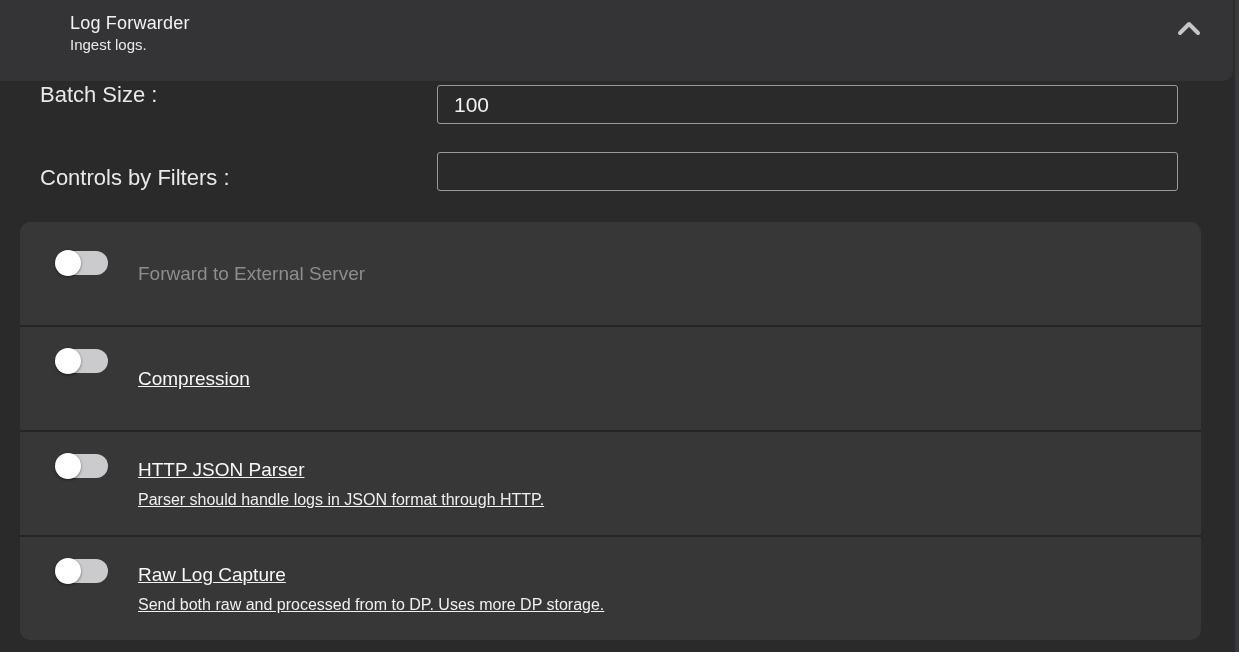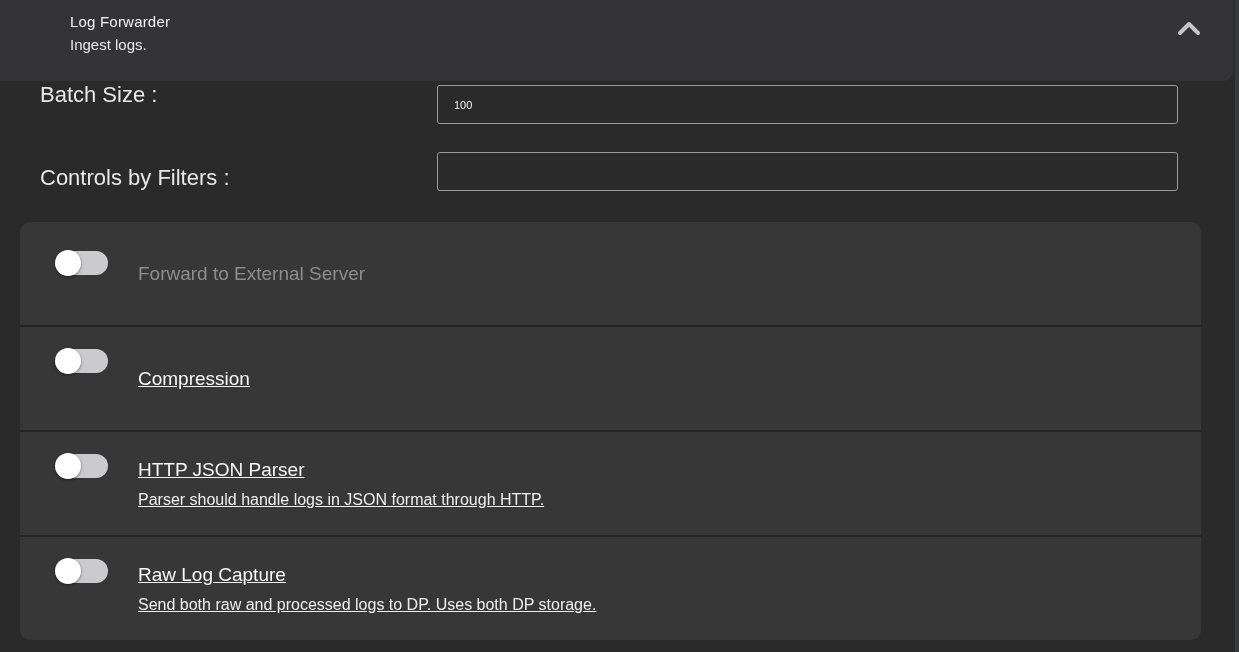--- a/index.html
+++ b/index.html
@@ -16,21 +16,21 @@
   }
   
   .header {
     position: absolute; left: 0; top: 0; width: 1233px; height: 81px;
     background: #343436;
     border-radius: 0 0 10px 0;
     cursor: pointer;
   }
   .header-title {
     position: absolute; left: 70px; top: 13px;
-    font-size: 15px; color: #f2f2f2; letter-spacing: .2px;
+    font-size: 18px; color: #f2f2f2; letter-spacing: .2px;
   }
   .header-subtitle {
     position: absolute; left: 70px; top: 36px;
     font-size: 15px; color: #e9e9e9;
   }
   .chevron {
     position: absolute; right: 32px; top: 20px; width: 24px; height: 18px;
   }
   
   .field-label {
@@ -39,21 +39,21 @@
   }
   .field-label.f1 { top: 82px; }
   .field-label.f2 { top: 165px; }
   .text-input {
     position: absolute; left: 437px; width: 741px; height: 39px;
     background: transparent;
     border: 1px solid #9a9a9a;
     border-radius: 3px;
     color: #f0f0f0;
     font-family: "Liberation Sans", sans-serif;
-    font-size: 11px;
+    font-size: 21px;
     padding: 0 16px;
     outline: none;
   }
   .text-input.f1 { top: 85px; }
   .text-input.f2 { top: 152px; }
   
   .toggle-card {
     position: absolute; left: 20px; top: 222px; width: 1181px; height: 418px;
     background: #373738;
     border-radius: 10px;
@@ -132,18 +132,18 @@
     <div class="t-title">HTTP JSON Parser</div>
     <div class="t-desc">Parser should handle logs in JSON format through HTTP.</div>
   </div>
 
 
   <div class="toggle-row">
     <div class="switch">
         <div class="knob"></div>
       </div>
     <div class="t-title">Raw Log Capture</div>
-    <div class="t-desc">Send both raw and processed logs to DP. Uses both DP storage.</div>
+    <div class="t-desc">Send both raw and processed from to DP. Uses more DP storage.</div>
   </div>
 
 </div>
 
 <div class="right-edge"></div>
 
 </body></html>

